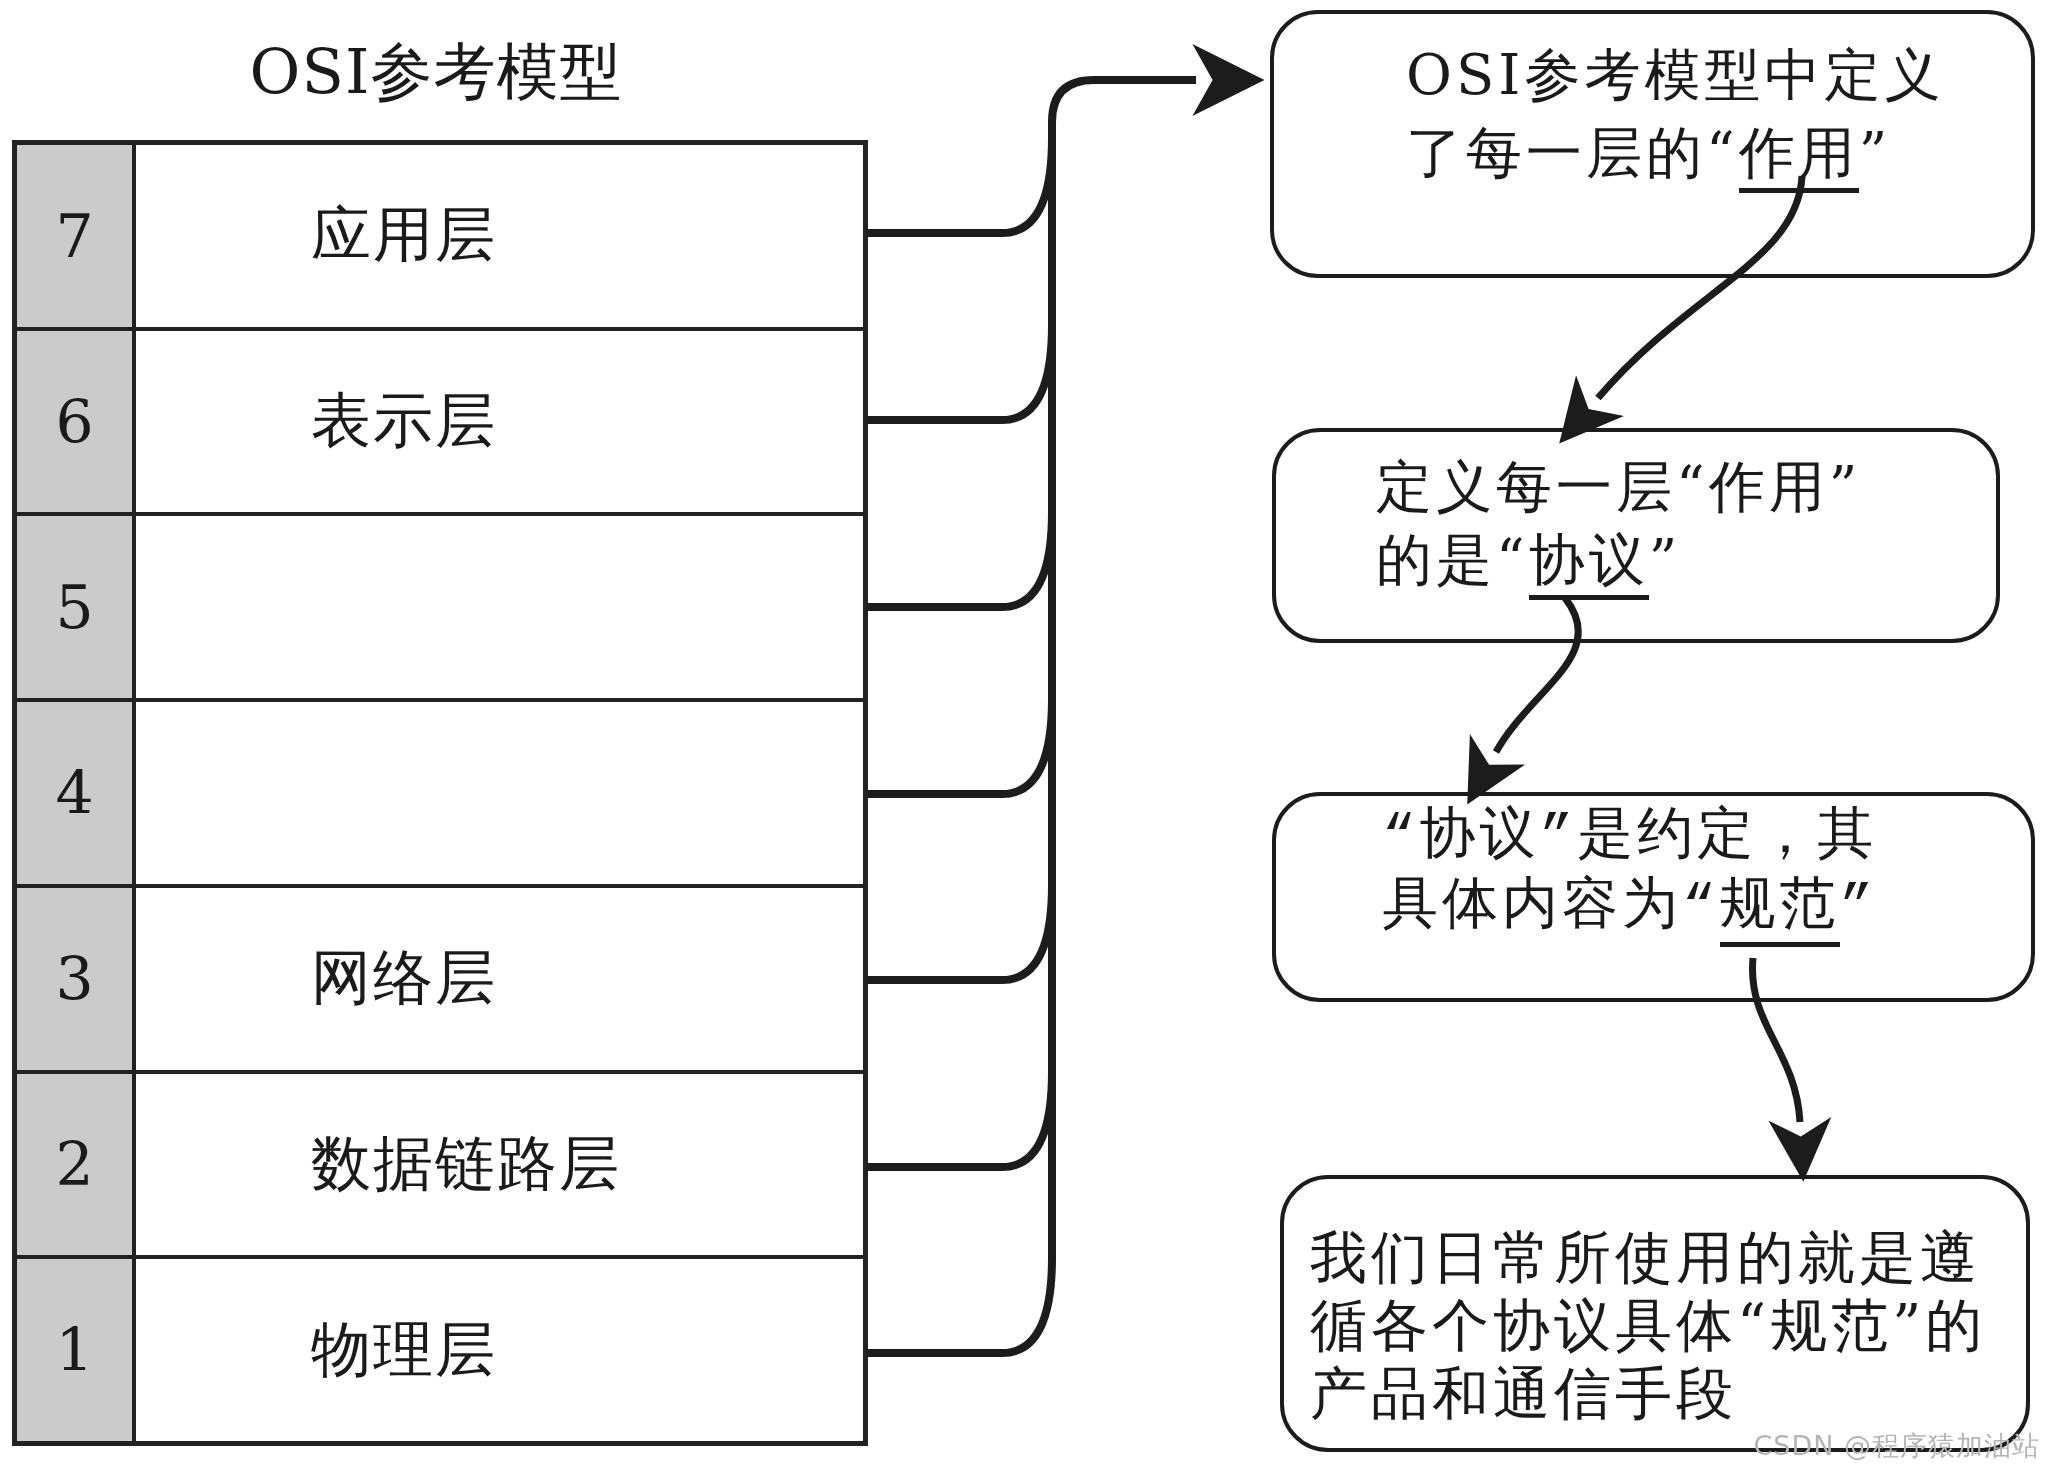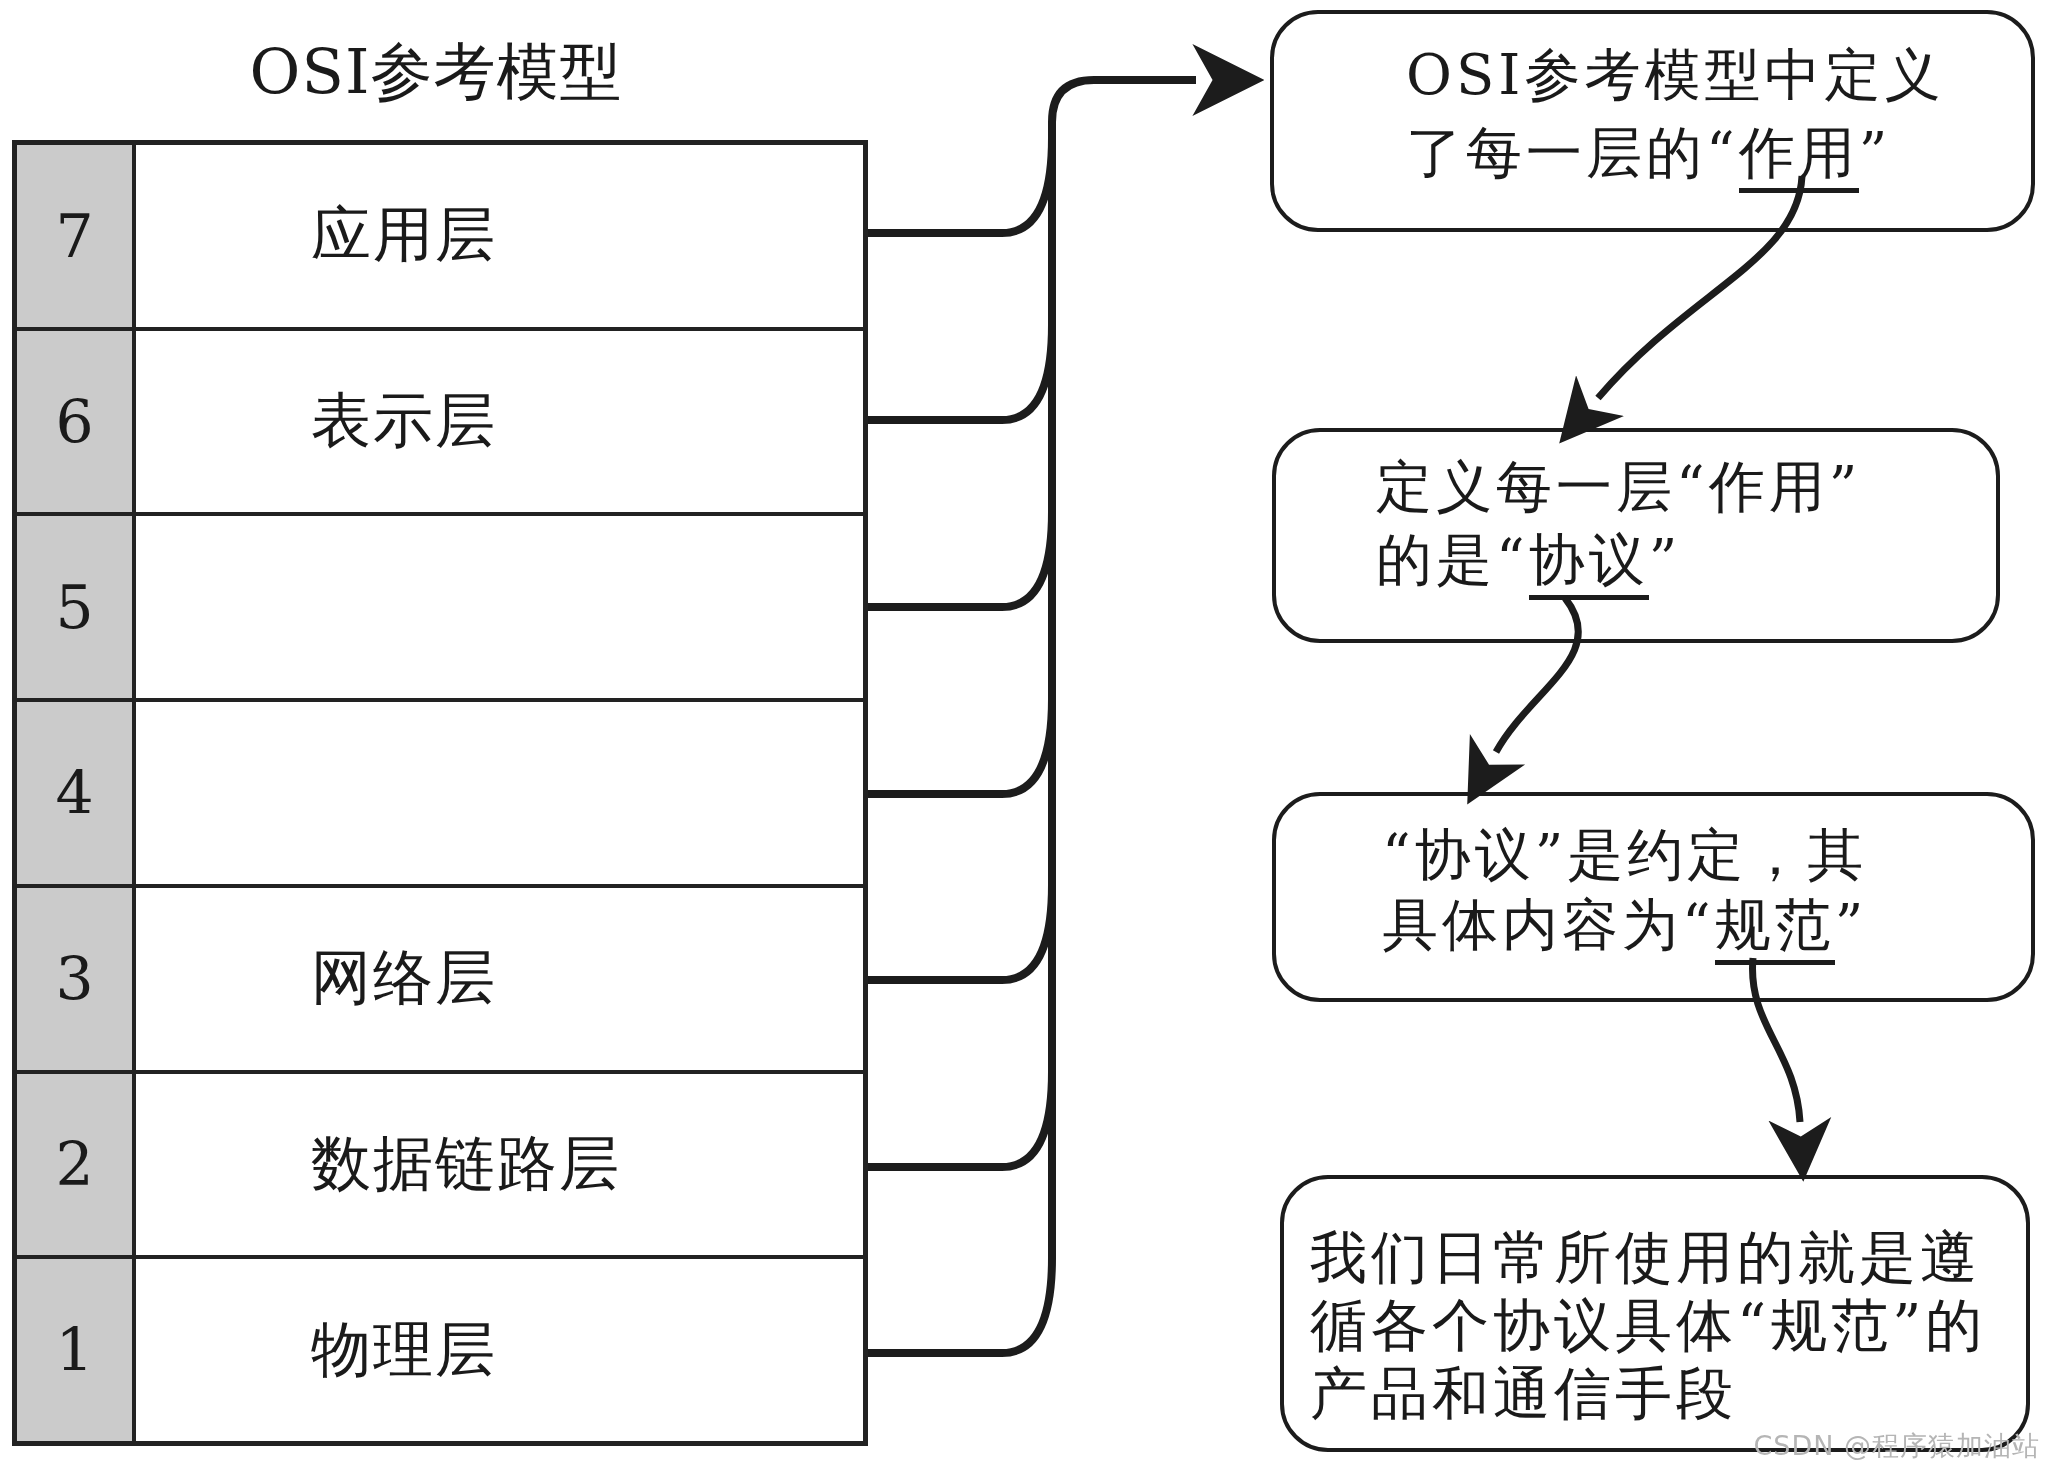--- a/index.html
+++ b/index.html
@@ -81,23 +81,23 @@
     background: #ffffff;
     font-size: 56px;
     letter-spacing: 4px;
     white-space: nowrap;
   }
   .callout .line { display: block; }
   .callout .u {
     border-bottom: 5px solid #1c1c1c;
     padding-bottom: 3px;
   }
-  #callout-1 { left: 1270px; top: 10px;   width: 765px; height: 222px; padding: 22px 0 0 132px; line-height: 78px; }
+  #callout-1 { left: 1270px; top: 10px;   width: 765px; height: 268px; padding: 22px 0 0 132px; line-height: 78px; }
   #callout-2 { left: 1272px; top: 428px;  width: 728px; height: 215px; padding: 18px 0 0 100px; line-height: 73px; }
-  #callout-3 { left: 1272px; top: 792px;  width: 763px; height: 210px; padding: 24px 0 0 106px; line-height: 70px; }
+  #callout-3 { left: 1272px; top: 792px;  width: 763px; height: 210px; padding: 6px 0 0 106px; line-height: 70px; font-family: Liberation Mono, monospace; }
   #callout-4 { left: 1280px; top: 1175px; width: 750px; height: 277px; padding: 44px 0 8px 26px;  line-height: 68px; font-size: 57px; letter-spacing: 4px; }
 
   
   .wire-overlay {
     position: absolute;
     left: 0;
     top: 0;
     width: 2048px;
     height: 1466px;
     pointer-events: none;

